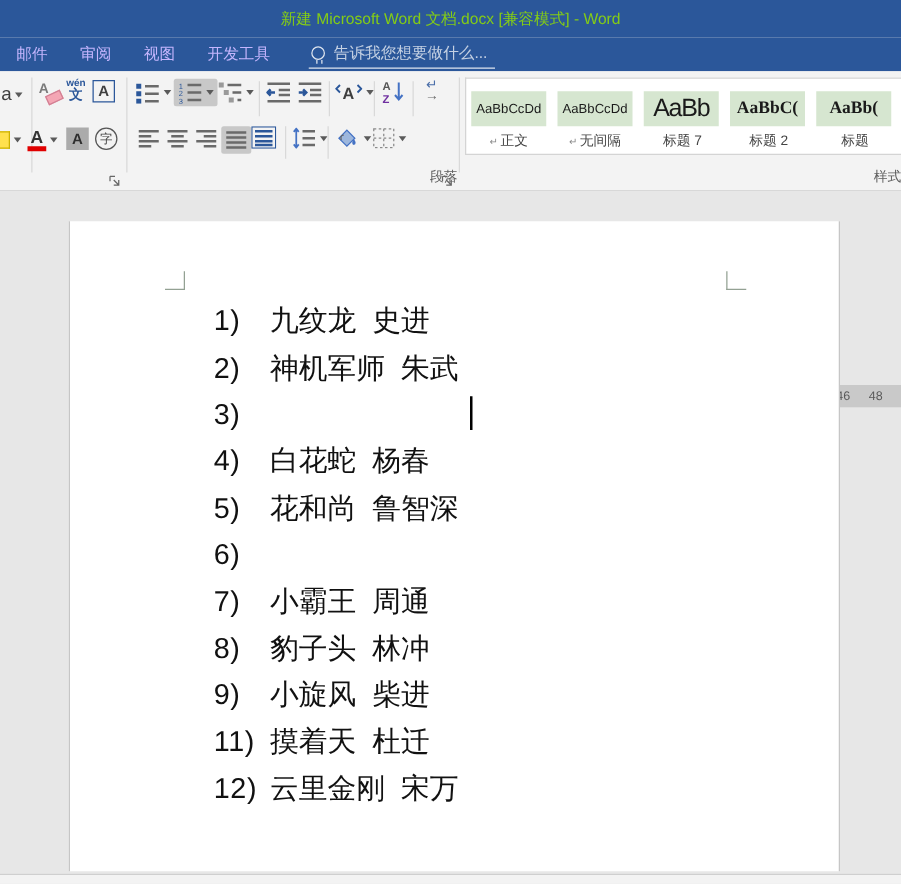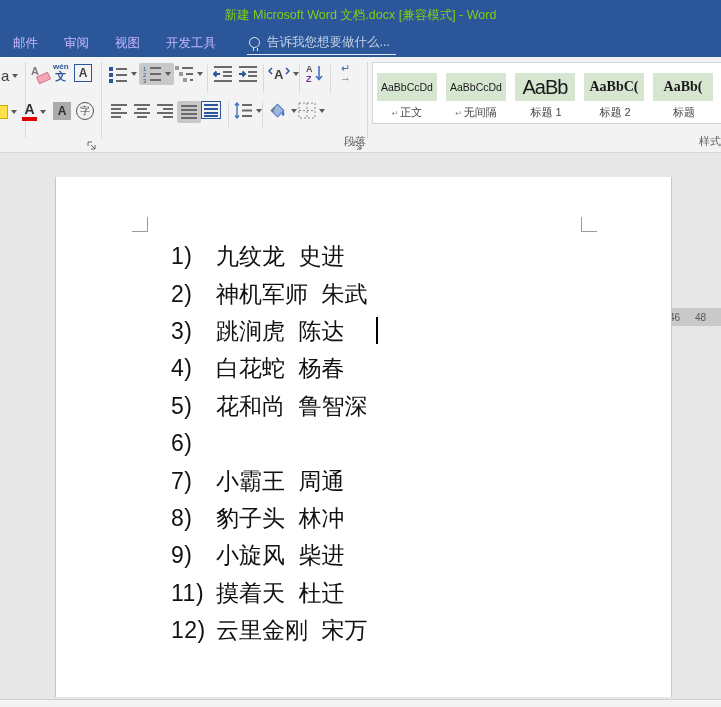--- a/index.html
+++ b/index.html
@@ -64,21 +64,21 @@
 
   
   .docarea { position:absolute; left:0; top:153px; width:721px; height:546px; background:#e7e7e7; }
   .page { position:absolute; left:55px; top:24px; width:617px; height:520px; background:#ffffff; border-left:1px solid #c6c6c6; border-right:1px solid #c6c6c6; }
   .cropmark { position:absolute; width:16px; height:15px; border-color:#93a193; }
   .cm-tl { left:76px; top:40px; border-right:1px solid #93a193; border-bottom:1px solid #93a193; }
   .cm-tr { left:525px; top:40px; border-left:1px solid #93a193; border-bottom:1px solid #93a193; }
   .doc-list { position:absolute; left:0; top:61px; width:100%; }
   .doc-row { display:flex; height:37.4px; align-items:center; font-size:23px; color:#111; }
   .doc-num { width:45px; margin-left:115px; font-family:"Liberation Sans", sans-serif; letter-spacing:0.5px; }
-  .doc-text { font-family:Liberation Sans, sans-serif; word-spacing:7px; white-space:pre; }
+  .doc-text { font-family:Liberation Serif, serif; word-spacing:7px; white-space:pre; }
   .cursor { position:absolute; left:320px; top:140px; width:1.5px; height:27px; background:#000; }
 
   .bottom-strip { position:absolute; left:0; top:699px; width:721px; height:8px; background:#f3f3f3; border-top:1px solid #cfcfcf; }
 </style>
 </head>
 <body>
 
 <div id="app">
 
   <div class="titlebar">
@@ -312,21 +312,21 @@
           <span class="style-name"><span class="rmk">↵</span><span>正文</span></span>
         </div>
 
         <div class="style-chip">
           <span class="style-preview" data-kind="body">AaBbCcDd</span>
           <span class="style-name"><span class="rmk">↵</span><span>无间隔</span></span>
         </div>
 
         <div class="style-chip">
           <span class="style-preview" data-kind="h1">AaBb</span>
-          <span class="style-name"><span class="rmk"></span><span>标题 1</span></span>
+          <span class="style-name"><span class="rmk"></span><span>标题 7</span></span>
         </div>
 
         <div class="style-chip">
           <span class="style-preview" data-kind="h2">AaBbC(</span>
           <span class="style-name"><span class="rmk"></span><span>标题 2</span></span>
         </div>
 
         <div class="style-chip">
           <span class="style-preview" data-kind="h3">AaBb(</span>
           <span class="style-name"><span class="rmk"></span><span>标题</span></span>
@@ -400,21 +400,20 @@
             <span class="doc-text">九纹龙 史进</span>
           </div>
 
           <div class="doc-row">
             <span class="doc-num">2)</span>
             <span class="doc-text">神机军师 朱武</span>
           </div>
 
           <div class="doc-row">
             <span class="doc-num">3)</span>
-            <span class="doc-text">跳涧虎 陈达</span>
           </div>
 
           <div class="doc-row">
             <span class="doc-num">4)</span>
             <span class="doc-text">白花蛇 杨春</span>
           </div>
 
           <div class="doc-row">
             <span class="doc-num">5)</span>
             <span class="doc-text">花和尚 鲁智深</span>

